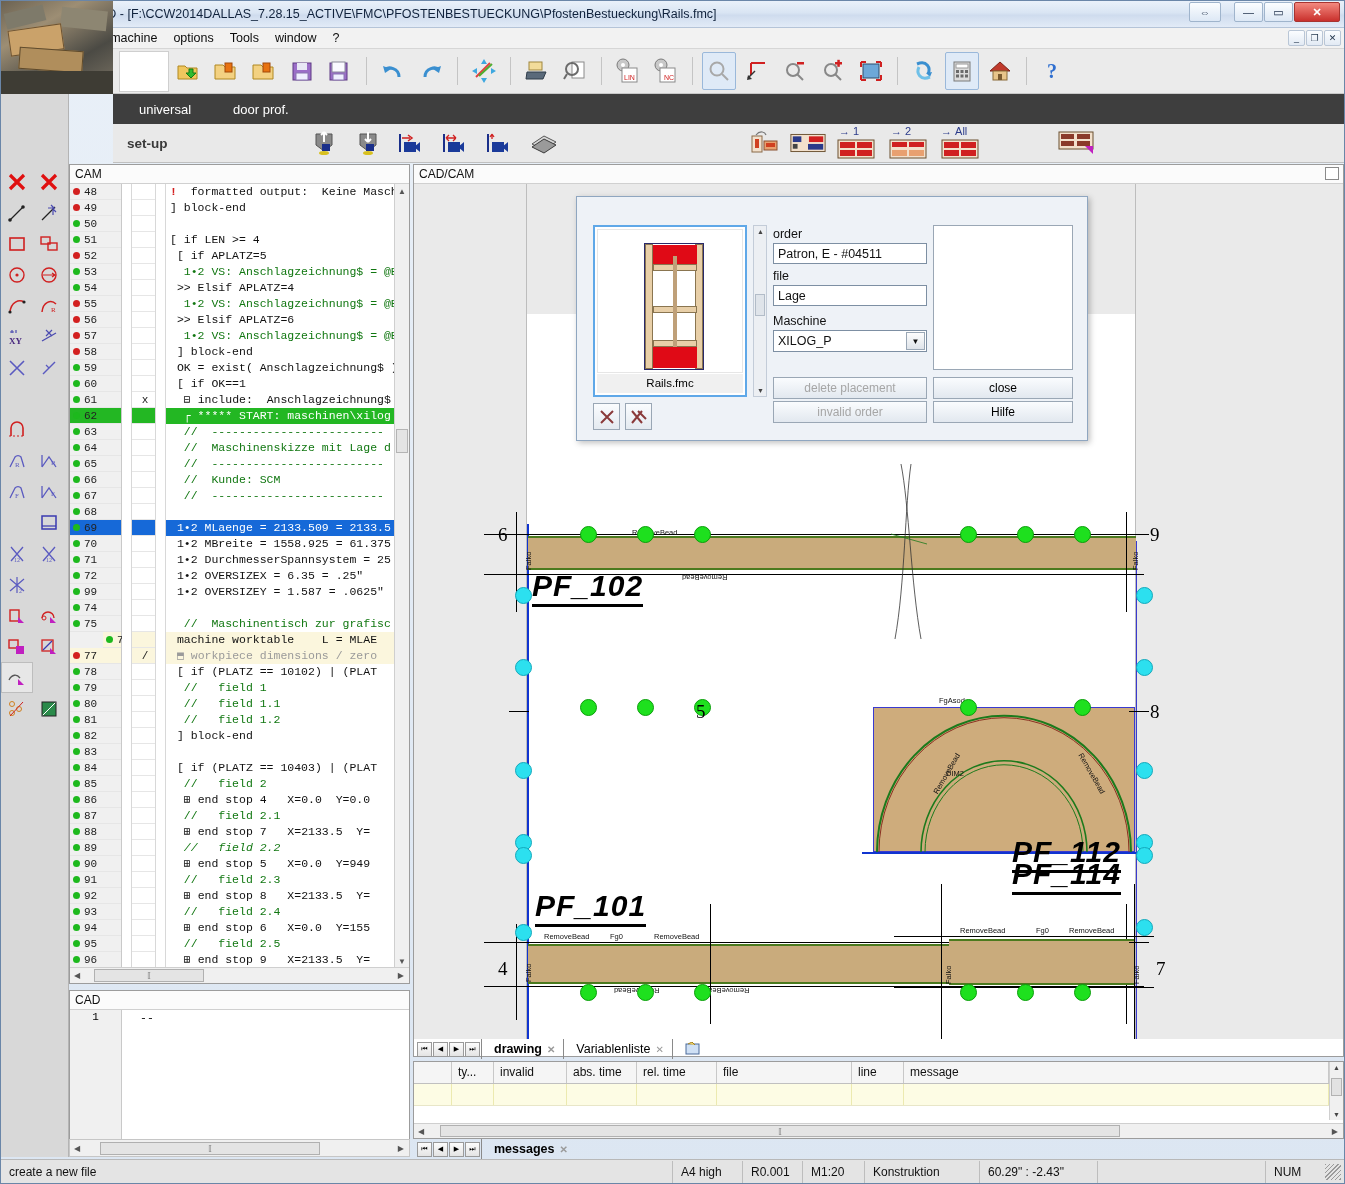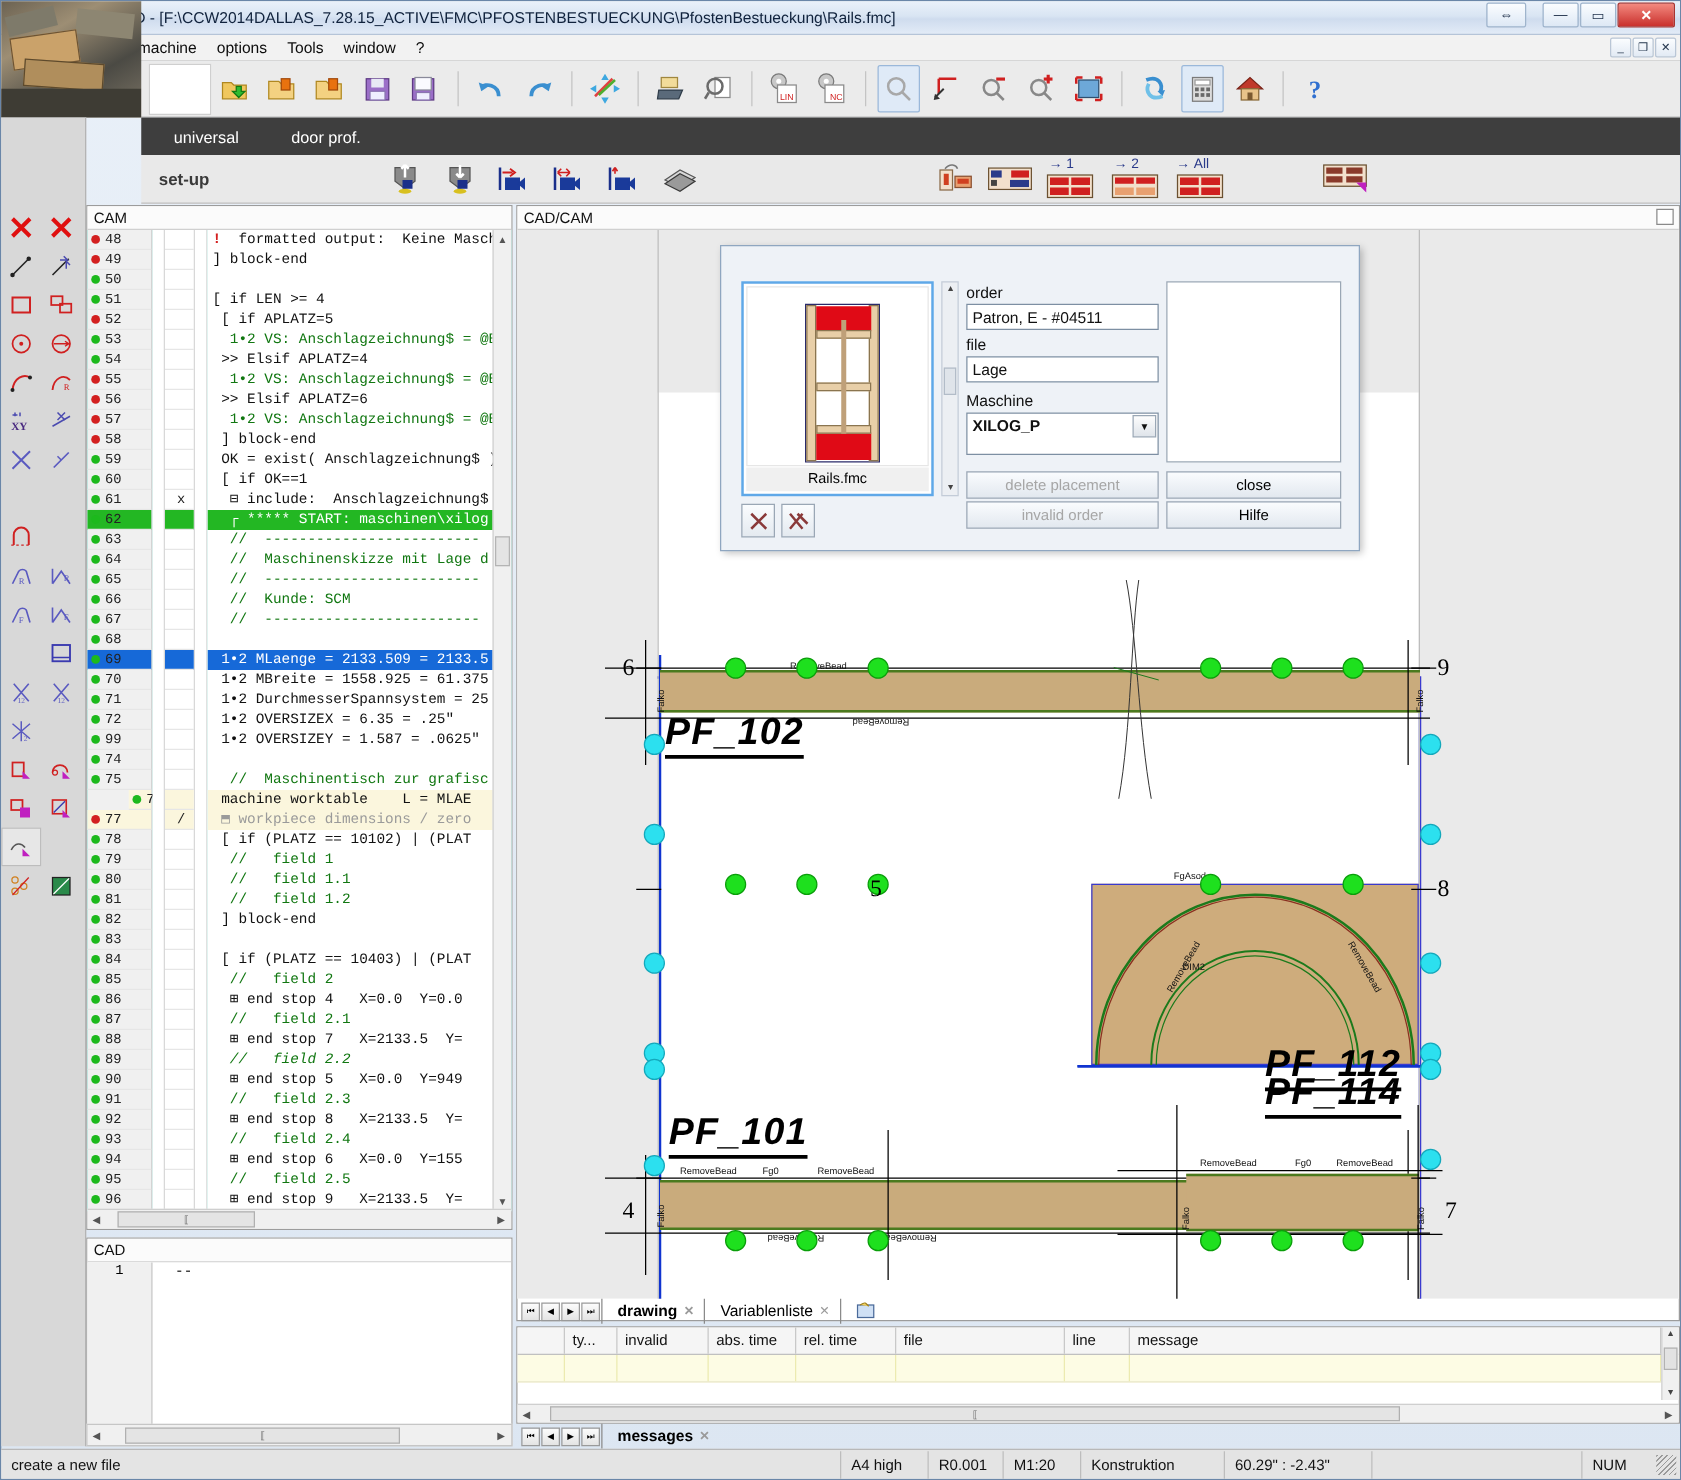--- a/index.html
+++ b/index.html
@@ -153,21 +153,21 @@
 
   
   .campanel {
     position:absolute; left:68px; top:163px; width:341px; height: 820px;
     background:#f7f7f7; border:1px solid #9c9c9c;
   }
   .panelhdr {
     height:19px; background:#fbfbfb; border-bottom:1px solid #d0d0d0;
     font-size:12px; color:#111; padding-left:5px; line-height:18px;
   }
-  .code-area { position:absolute; left:0; top:19px; width:339px; height:785px; display:flex; background:#5eead4;}
+  .code-area { position:absolute; left:0; top:19px; width:339px; height:785px; display:flex; background:#fca5a5;}
   .gutter { width:52px; background:#f0f0f0; border-right:1px solid #c9c9c9; }
   .grow {
     height:16px; font-family:"Liberation Mono", monospace; font-size:11px;
     display:flex; align-items:center; padding-left:3px; color:#222;
     border-bottom:1px solid #e6e6e6;
   }
   .gdot { width:7px;height:7px;border-radius:50%;margin-right:4px; flex:0 0 auto;}
   .gdot.g { background:#1db91d; }
   .gdot.r { background:#d32020; }
   .colstripe { width:10px; background:#fff; border-right:1px solid #d8d8d8; }
@@ -277,22 +277,22 @@
      background:#eceff3; border:1px solid #c3ccd8;}
   .prev-scroll .th { position:absolute; left:1px; top:68px; width:10px;height:22px; background:#dfe4ea;border:1px solid #b2bcc8;}
   .prev-scroll .a1 { position:absolute; left:3px; top:2px; font-size:7px;color:#444;}
   .prev-scroll .a2 { position:absolute; left:3px; bottom:2px; font-size:7px;color:#444;}
   .dlabel { position:absolute; font-size:12.5px; color:#111; }
   .dfield {
     position:absolute; height:21px; background:#fff; border:1px solid #7d8fa3;
     font-size:12.5px; color:#111; padding-left:4px; line-height:20px;
   }
   .dcombo {
-    position:absolute; height:34px; background:#fff; border:1px solid #7d8fa3;
-    font-size:12.5px; color:#111; padding-left:4px; line-height:21px;font-weight:bold;
+    position:absolute; height:22px; background:#fff; border:1px solid #7d8fa3;
+    font-size:12.5px; color:#111; padding-left:4px; line-height:21px;
   }
   .dcombo .arr {
     position:absolute; right:1px; top:1px; width:19px; height:18px;
     background:linear-gradient(#fdfdfd,#dfe4ea); border:1px solid #9aa7b5;
     display:flex;align-items:center;justify-content:center; font-size:8px;
   }
   .dlist { position:absolute; left:356px; top:28px; width:140px; height:145px;
      background:#fff; border:1px solid #9aa7b5;}
   .dbtn {
     position:absolute; height:22px; border:1px solid #9aa7b5;

